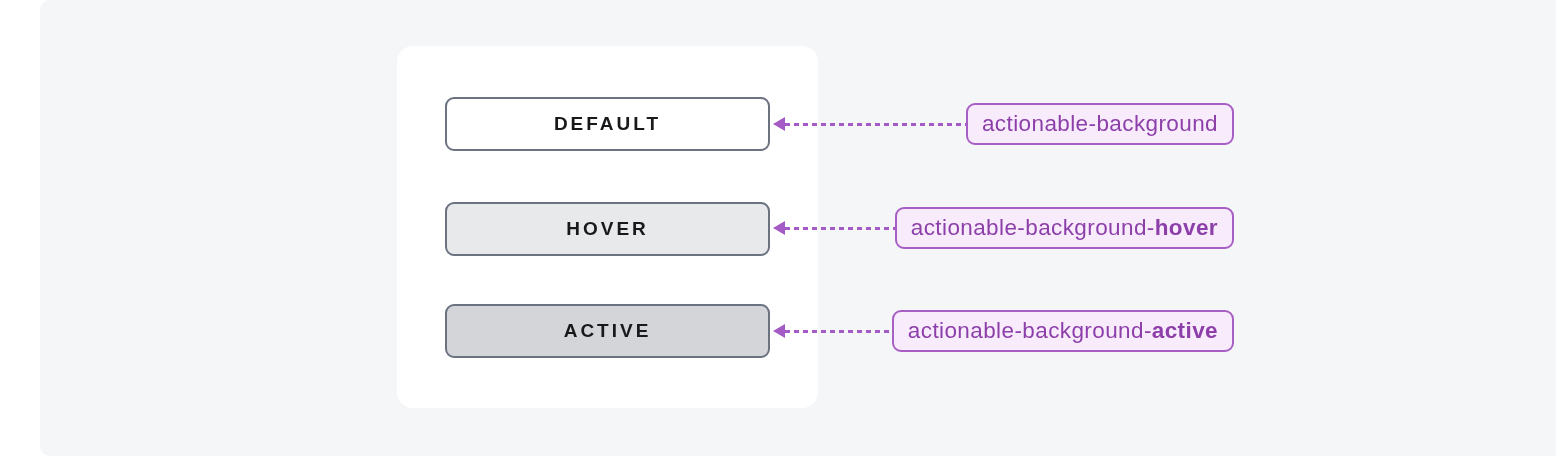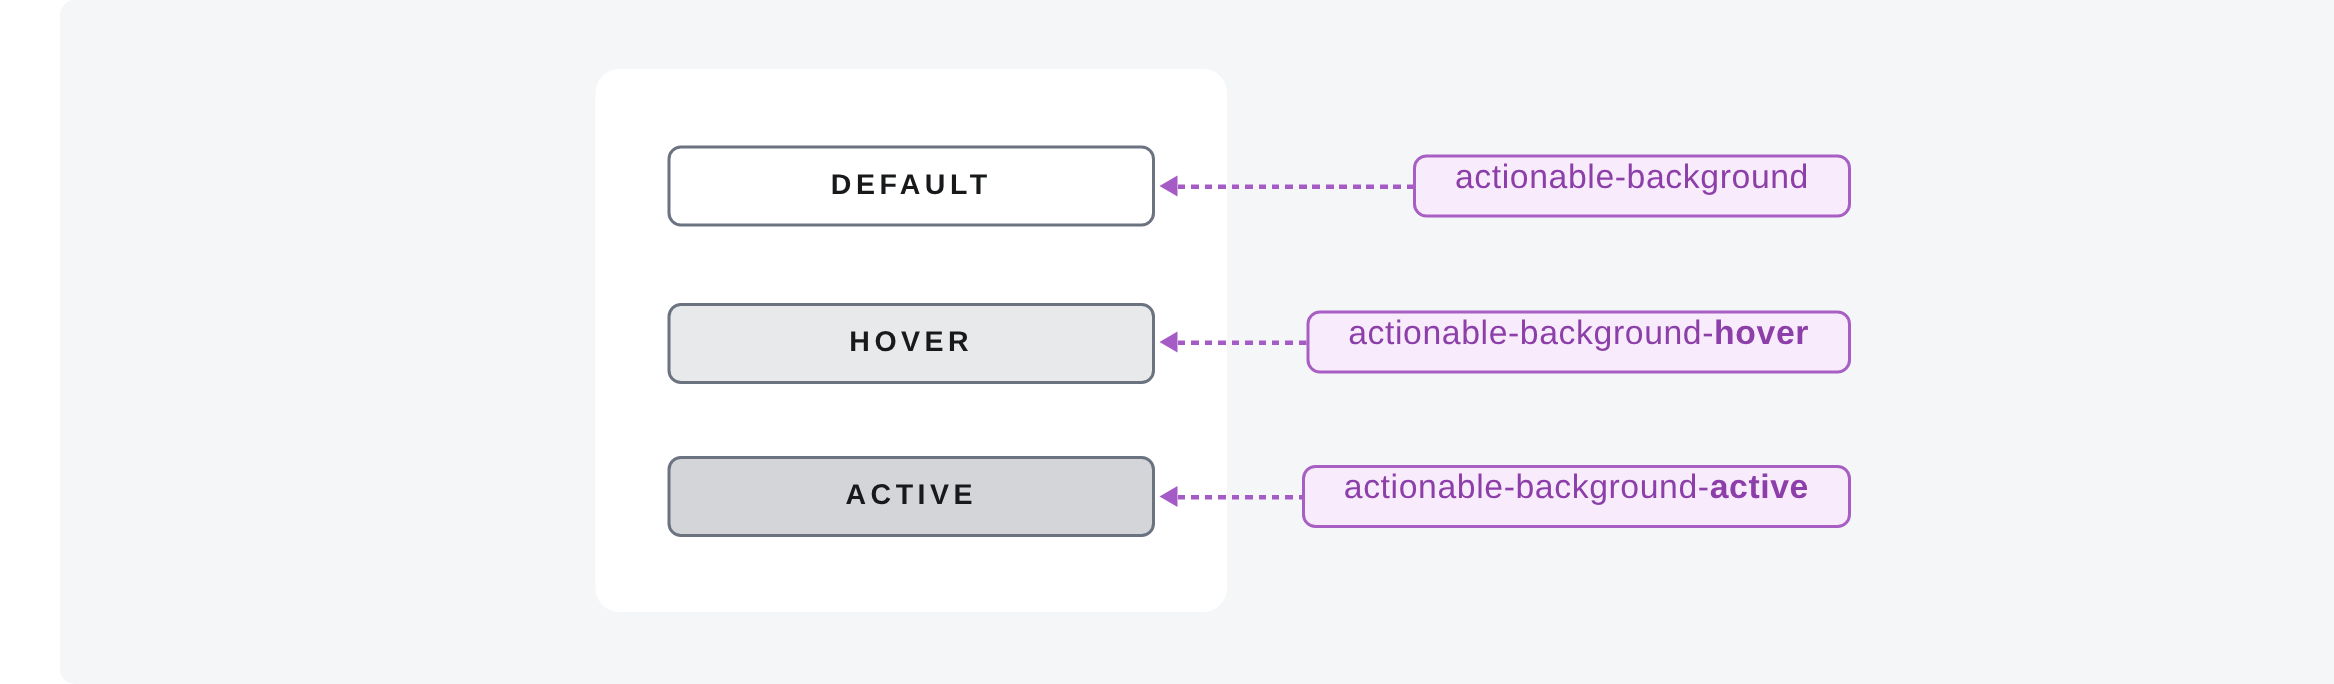--- a/index.html
+++ b/index.html
@@ -71,22 +71,22 @@
     flex: 1 1 auto;
     height: 3px;
     background: repeating-linear-gradient(90deg,
       var(--arrow, #a55bc5) 0 5px, transparent 5px 9px);
   }
   .token-label {
     flex: 0 0 auto;
     box-sizing: border-box;
     height: 42px;
     display: flex;
-    align-items: flex-start;
-    padding: 0 26px;
+    align-items: center;
+    padding: 0 14px;
     background: var(--label-bg, #f8ecfc);
     border: 2px solid var(--label-border, #a85fc4);
     border-radius: 9px;
     color: var(--label-text, #8d3fa9);
     font-size: 22.5px;
     letter-spacing: 0.4px;
     white-space: nowrap;
   }
   .token-label b { font-weight: 700; }
 </style>

